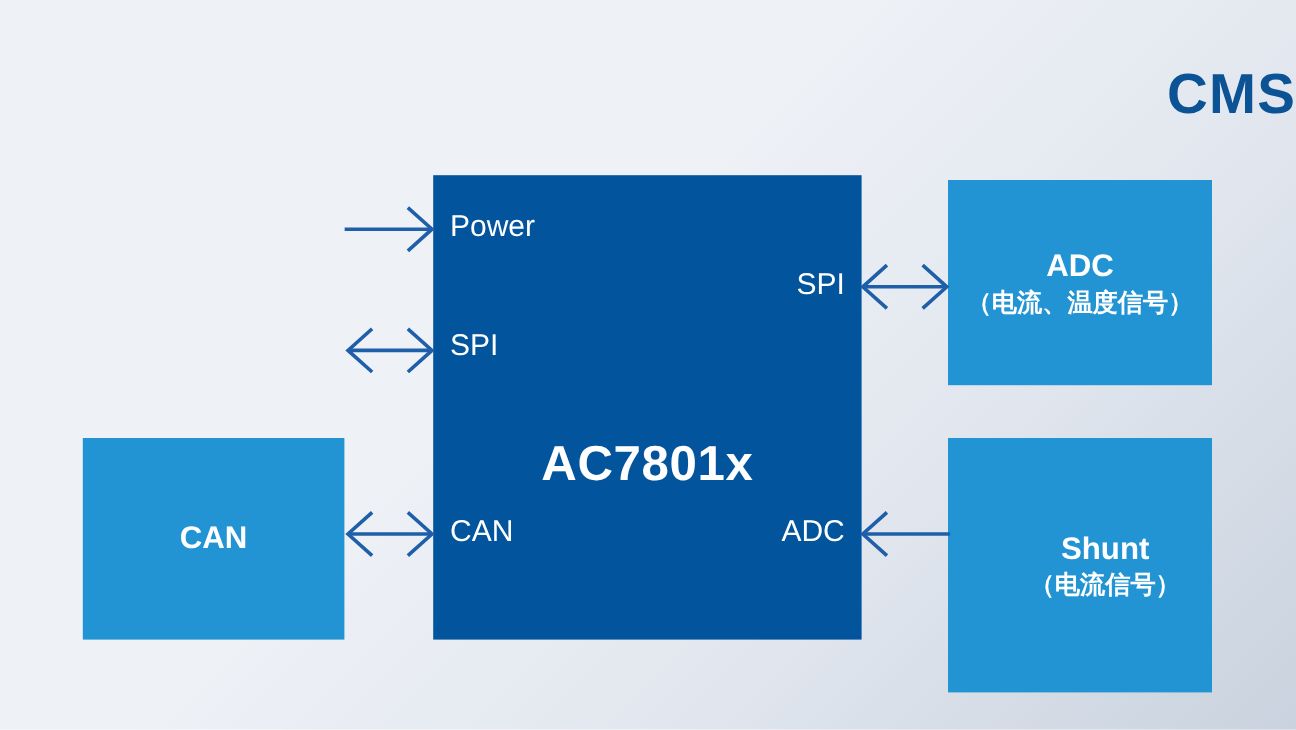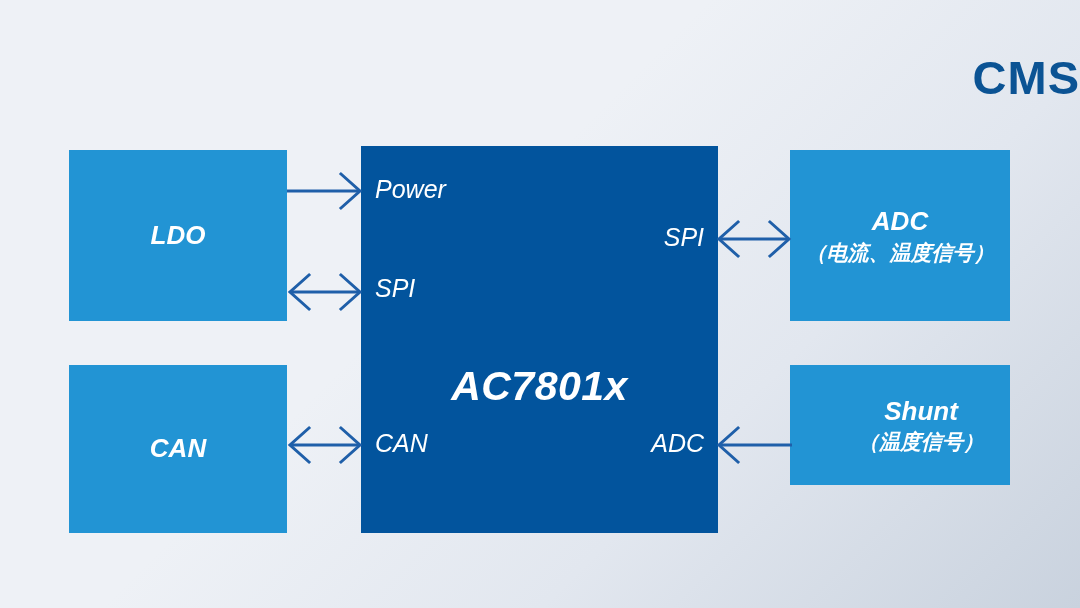--- a/index.html
+++ b/index.html
@@ -38,21 +38,20 @@
   .box {
     position: absolute;
     box-sizing: border-box;
     display: flex;
     flex-direction: column;
     align-items: center;
     justify-content: center;
     color: #ffffff;
     text-align: center;
     line-height: 1.25;
-    font-style: italic;
   }
   .box.peripheral {
     background: #2294d4;
   }
   .box.core {
     background: #02549d;
   }
   .box-title {
     font-size: 26px;
     font-weight: bold;
@@ -63,21 +62,21 @@
     margin-top: 2px;
   }
   .box-title.two-line {
     line-height: 1.28;
   }
 
   
   #box-ldo        { left: 69px;  top: 150px; width: 218px; height: 171px; }
   #box-can-trx    { left: 69px;  top: 365px; width: 218px; height: 168px; }
   #box-adc        { left: 790px; top: 150px; width: 220px; height: 171px; }
-  #box-shunt      { left: 790px; top: 365px; width: 220px; height: 120px; padding-left: 42px; }
+  #box-shunt      { left: 790px; top: 365px; width: 220px; height: 212px; padding-left: 42px; }
   #box-mcu        { left: 361px; top: 146px; width: 357px; height: 387px; }
 
   
   .pin {
     position: absolute;
     color: #ffffff;
     font-size: 25px;
     font-weight: normal;
     white-space: nowrap;
   }
@@ -112,36 +111,33 @@
   #conn-spi-adc     { left: 716px; top: 218px;  width: 76px;  height: 42px; }
   #conn-adc-shunt   { left: 716px; top: 424px;  width: 76px;  height: 42px; }
 </style>
 </head>
 <body>
 
 <div id="canvas">
 
   <div class="title">CMS</div>
 
-  <div class="box peripheral" id="box-ldo">
-    <div class="box-title">LDO</div>
-  </div>
 
   <div class="box peripheral" id="box-can-trx">
     <div class="box-title two-line">CAN</div>
   </div>
 
   <div class="box peripheral" id="box-adc">
     <div class="box-title">ADC</div>
     <div class="box-sub">（电流、温度信号）</div>
   </div>
 
   <div class="box peripheral" id="box-shunt">
     <div class="box-title">Shunt</div>
-    <div class="box-sub">（温度信号）</div>
+    <div class="box-sub">（电流信号）</div>
   </div>
 
   <div class="box core" id="box-mcu">
     <div class="pin pin-left" id="pin-power">Power</div>
     <div class="pin pin-left" id="pin-spi-l">SPI</div>
     <div class="pin pin-left" id="pin-can-l">CAN</div>
     <div class="pin pin-right" id="pin-spi-r">SPI</div>
     <div class="pin pin-right" id="pin-adc-r">ADC</div>
     <div class="chip-name">AC7801x</div>
   </div>

